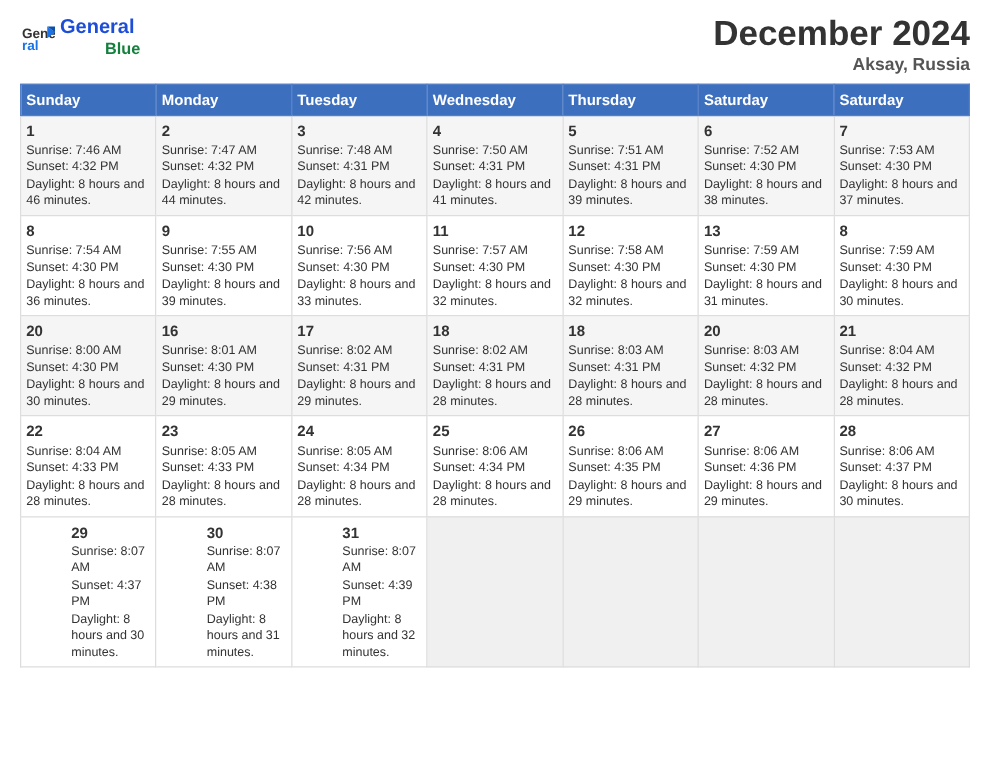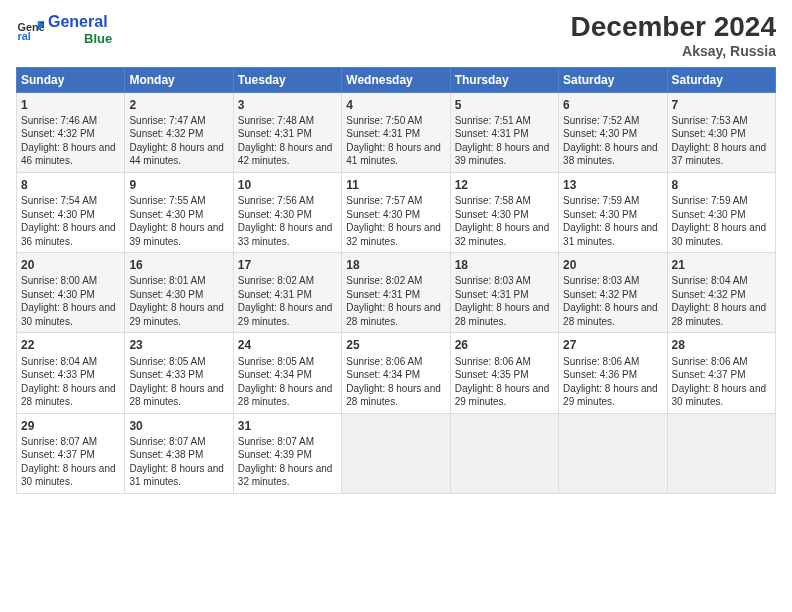--- a/index.html
+++ b/index.html
@@ -64,20 +64,21 @@
       padding: 4px 4px;
       border: 1px solid #ddd;
       background: #fff;
       line-height: 1.35;
     }
     tbody tr:nth-child(odd) td {
       background-color: #f5f5f5;
     }
     tbody tr:last-child td {
       background-color: #fff;
+      padding-left: 40px;
     }
     .day-num {
       font-size: 12px;
       font-weight: bold;
       display: block;
       margin-bottom: 1px;
     }
     .empty-cell {
       background: #f0f0f0 !important;
     }

